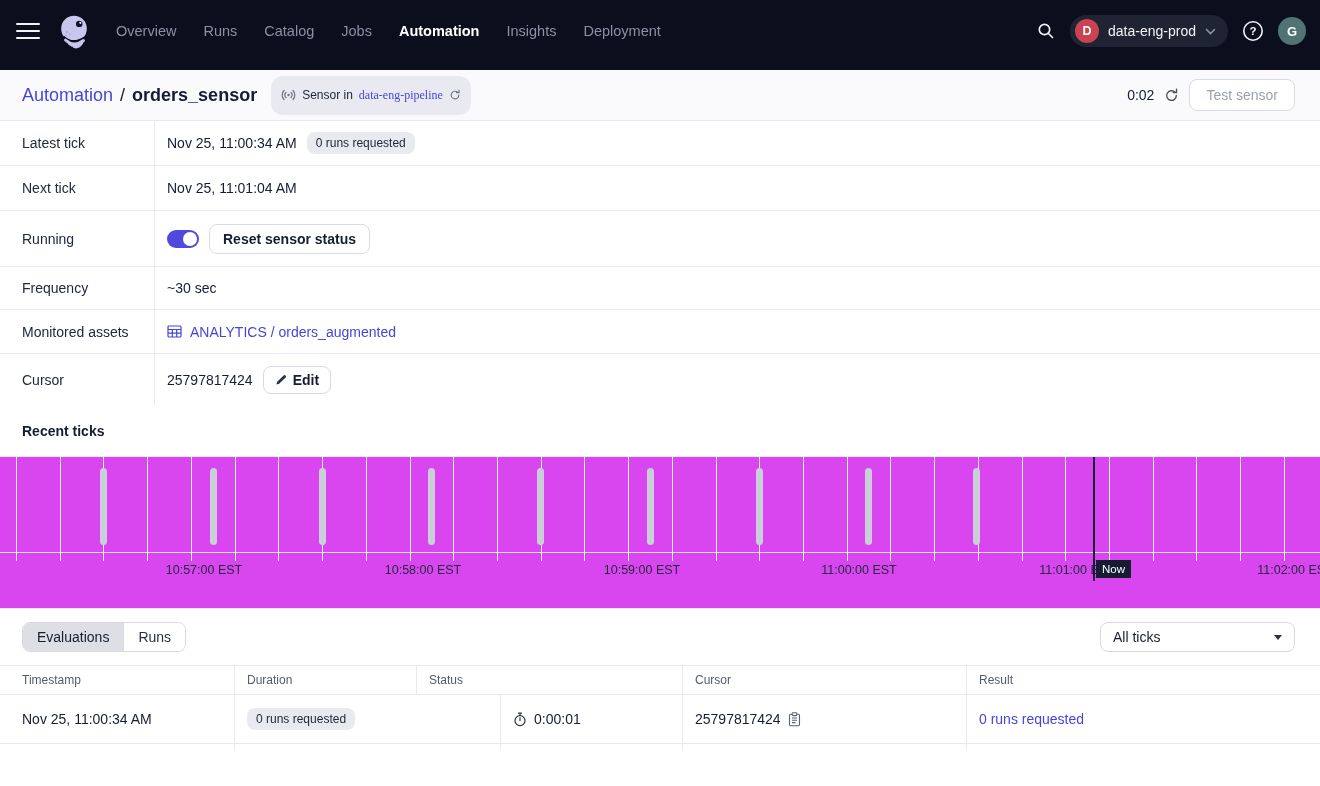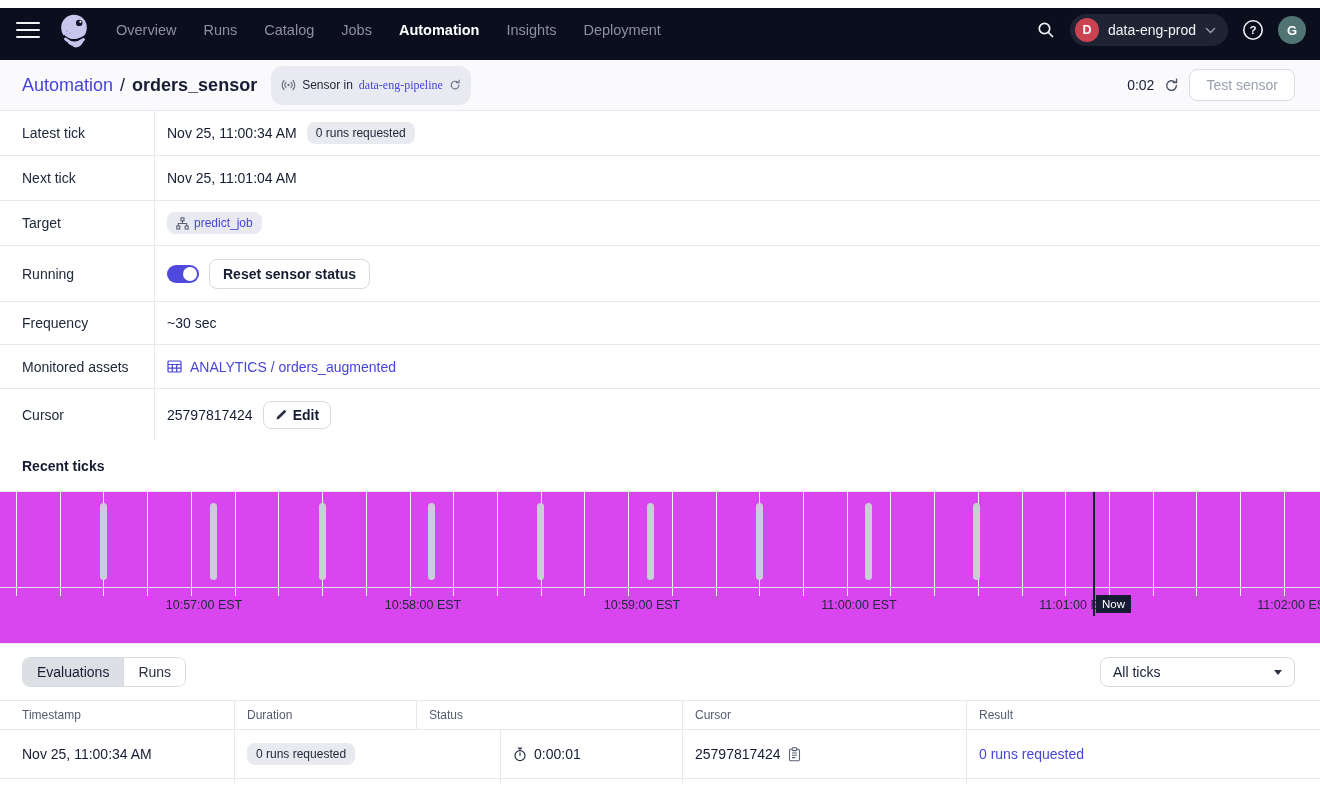--- a/index.html
+++ b/index.html
@@ -1,20 +1,20 @@
 <!DOCTYPE html>
 <html><head>
 <meta charset="utf-8">
 <style>
   * { box-sizing: border-box; margin: 0; padding: 0; }
   html,body { width:1320px; height:786px; overflow:hidden; background:#fff;
     font-family:"Liberation Sans", sans-serif; color:#161D33; }
 
   
-  .topbar { height:52px; background:#0A0E1D; display:flex; align-items:center; padding:0 14px 8px 16px;margin-top:8px; }
+  .topbar { height:70px; background:#0A0E1D; display:flex; align-items:center; padding:0 14px 8px 16px; }
   .hamburger { width:24px; display:flex; flex-direction:column; gap:4.5px; margin-right:15px; cursor:pointer; }
   .hamburger span { display:block; height:2.5px; background:#F2F3F7; border-radius:1px; }
   .logo { width:38px; height:38px; margin-right:23px; flex:none; }
   .nav { display:flex; gap:27px; font-size:14.5px; color:#8A91A4; }
   .nav-item { cursor:pointer; white-space:nowrap; }
   .nav-item.active { color:#FFFFFF; font-weight:700; }
   .topbar-right { margin-left:auto; display:flex; align-items:center; gap:13px; }
   .icon-btn { display:flex; align-items:center; justify-content:center; cursor:pointer; }
   .workspace { display:flex; align-items:center; gap:9px; background:#1E2434; border-radius:17px;
     padding:4px 12px 4px 5px; color:#F2F3F7; font-size:14px; cursor:pointer; }
@@ -179,34 +179,20 @@
     <div class="detail-label">Latest tick</div>
     <div class="detail-value">
       <span>Nov 25, 11:00:34 AM</span>
       <span class="pill">0 runs requested</span>
     </div>
   </div>
   <div class="detail-row" style="height:45px">
     <div class="detail-label">Next tick</div>
     <div class="detail-value">
       <span>Nov 25, 11:01:04 AM</span>
-    </div>
-  </div>
-  <div class="detail-row" style="height:45px">
-    <div class="detail-label">Target</div>
-    <div class="detail-value">
-      <span class="job-pill">
-        <svg width="13" height="13" viewBox="0 0 13 13" fill="none" stroke="#5A6275" stroke-width="1.1">
-          <rect x="5" y="0.8" width="3" height="3"></rect>
-            <rect x="0.8" y="9" width="3" height="3"></rect>
-            <rect x="9.2" y="9" width="3" height="3"></rect>
-          <path d="M6.5 3.8 V6.5 M2.3 9 V6.5 H10.7 V9"></path>
-        </svg>
-        <span>predict_job</span>
-      </span>
     </div>
   </div>
   <div class="detail-row" style="height:56px">
     <div class="detail-label">Running</div>
     <div class="detail-value">
       <div class="toggle">
           <div class="knob"></div>
         </div>
       <button class="btn">Reset sensor status</button>
     </div>

